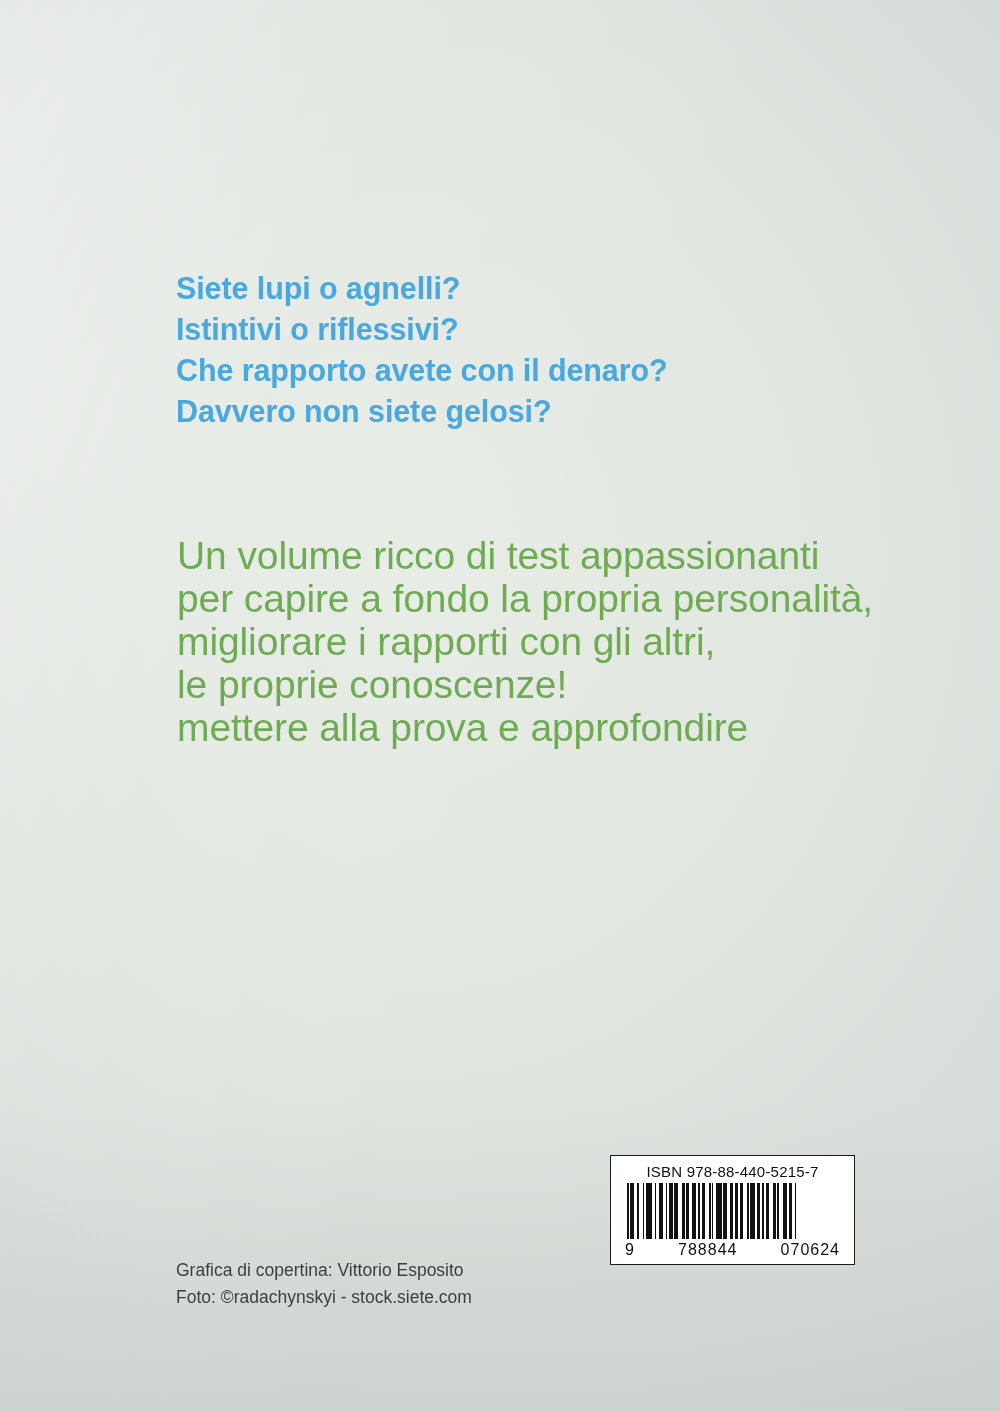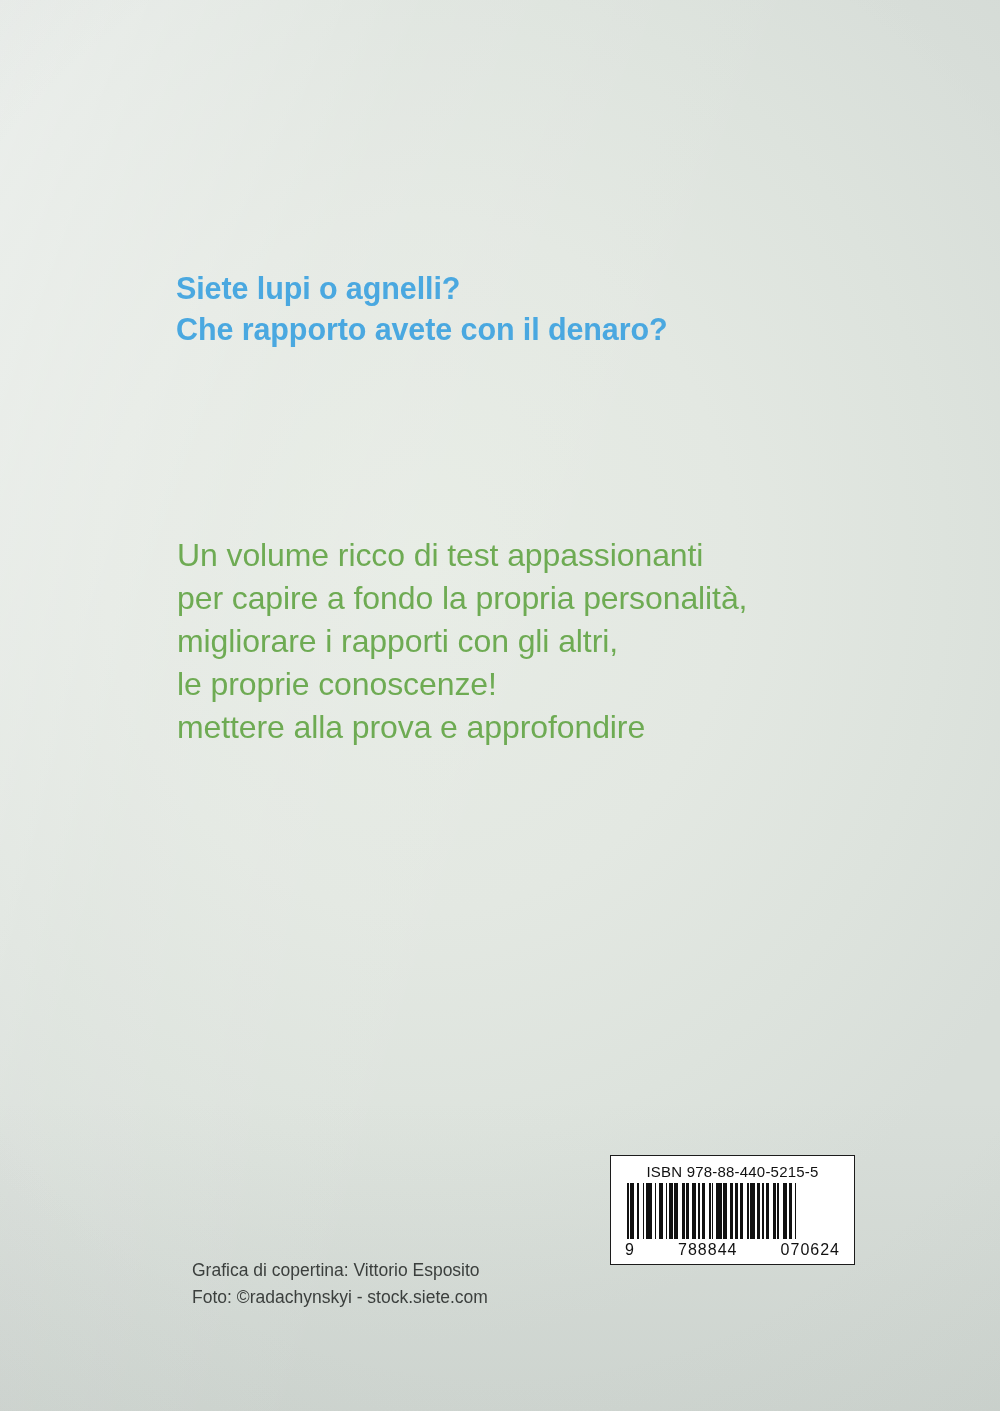--- a/index.html
+++ b/index.html
@@ -64,37 +64,36 @@
   }
 
   .pitch {
     position: absolute;
     left: 177px;
     top: 534px;
     width: 760px;
   }
   .pitch .line {
     color: #6eab53;
-    font-size: 32px;
+    font-size: 39px;
     line-height: 43px;
     letter-spacing: -0.1px;
     white-space: nowrap;
   }
 
   .credits {
     position: absolute;
     left: 176px;
     top: 1257px;
     color: #3b3f3d;
     font-size: 17.5px;
     line-height: 27px;
   }
   .credits .line {
     white-space: nowrap;
-    margin-left: 16px;
   }
 
   .barcode-block {
     position: absolute;
     left: 610px;
     top: 1155px;
     width: 245px;
     background: #ffffff;
     border: 1px solid #1c1c1c;
     box-sizing: border-box;
@@ -157,38 +156,40 @@
   }
 </style>
 </head>
 <body>
 
 <div class="cover">
   <div class="content">
 
     <div class="questions">
       <div class="line">Siete lupi o agnelli?</div>
+      <div class="line">Istintivi o riflessivi?</div>
       <div class="line">Che rapporto avete con il denaro?</div>
+      <div class="line">Davvero non siete gelosi?</div>
     </div>
 
     <div class="pitch">
       <div class="line">Un volume ricco di test appassionanti</div>
       <div class="line">per capire a fondo la propria personalità,</div>
       <div class="line">migliorare i rapporti con gli altri,</div>
       <div class="line">le proprie conoscenze!</div>
       <div class="line">mettere alla prova e approfondire</div>
     </div>
 
     <div class="credits">
       <div class="line">Grafica di copertina: Vittorio Esposito</div>
       <div class="line">Foto: ©radachynskyi - stock.siete.com</div>
     </div>
 
     <div class="barcode-block">
-      <div class="isbn-text">ISBN 978-88-440-5215-5</div>
+      <div class="isbn-text">ISBN 978-88-440-5215-7</div>
       <div class="bars" id="bars">
           <div class="b" style="width: 2px;"></div>
           <div class="s" style="width: 1px;"></div>
           <div class="b" style="width: 1px;"></div>
           <div class="b" style="width: 3px;"></div>
           <div class="s" style="width: 2px;"></div>
           <div class="s" style="width: 1px;"></div>
           <div class="b" style="width: 2px;"></div>
           <div class="s" style="width: 1px;"></div>
           <div class="s" style="width: 3px;"></div>

